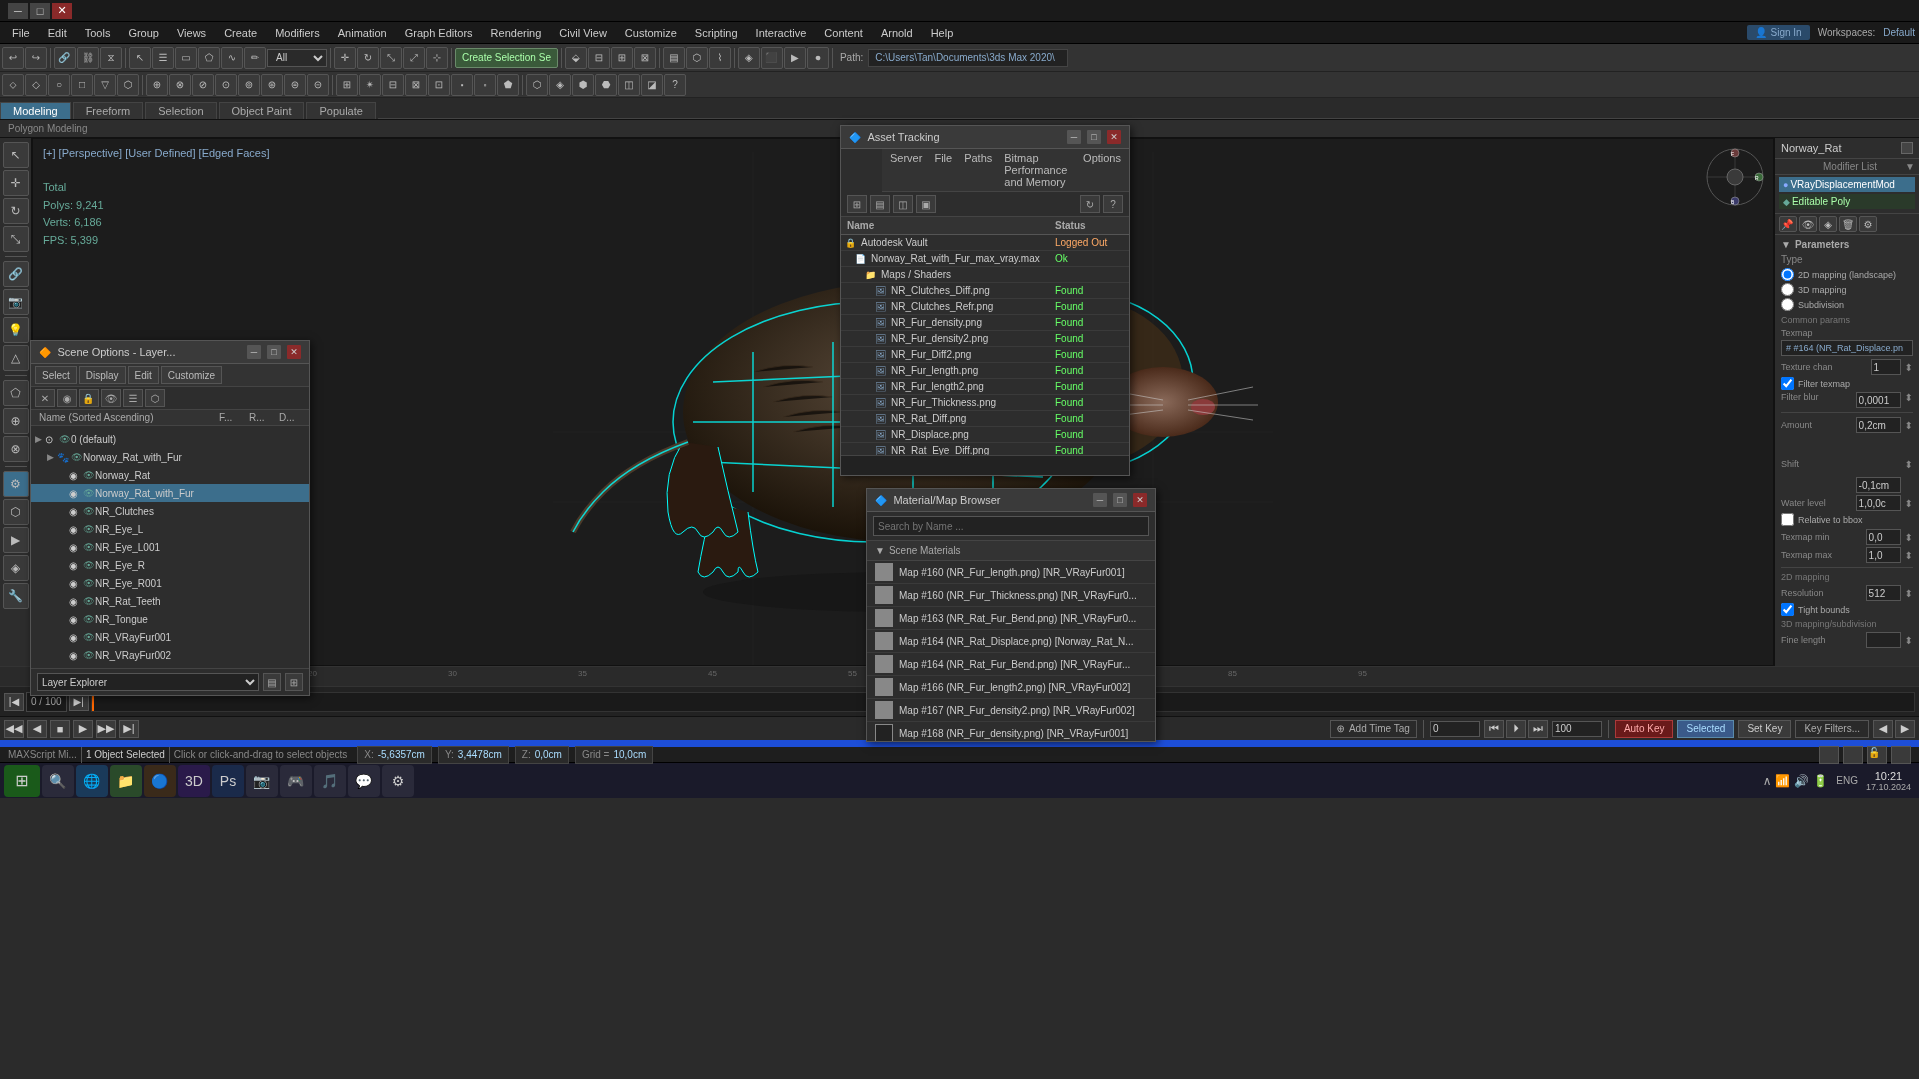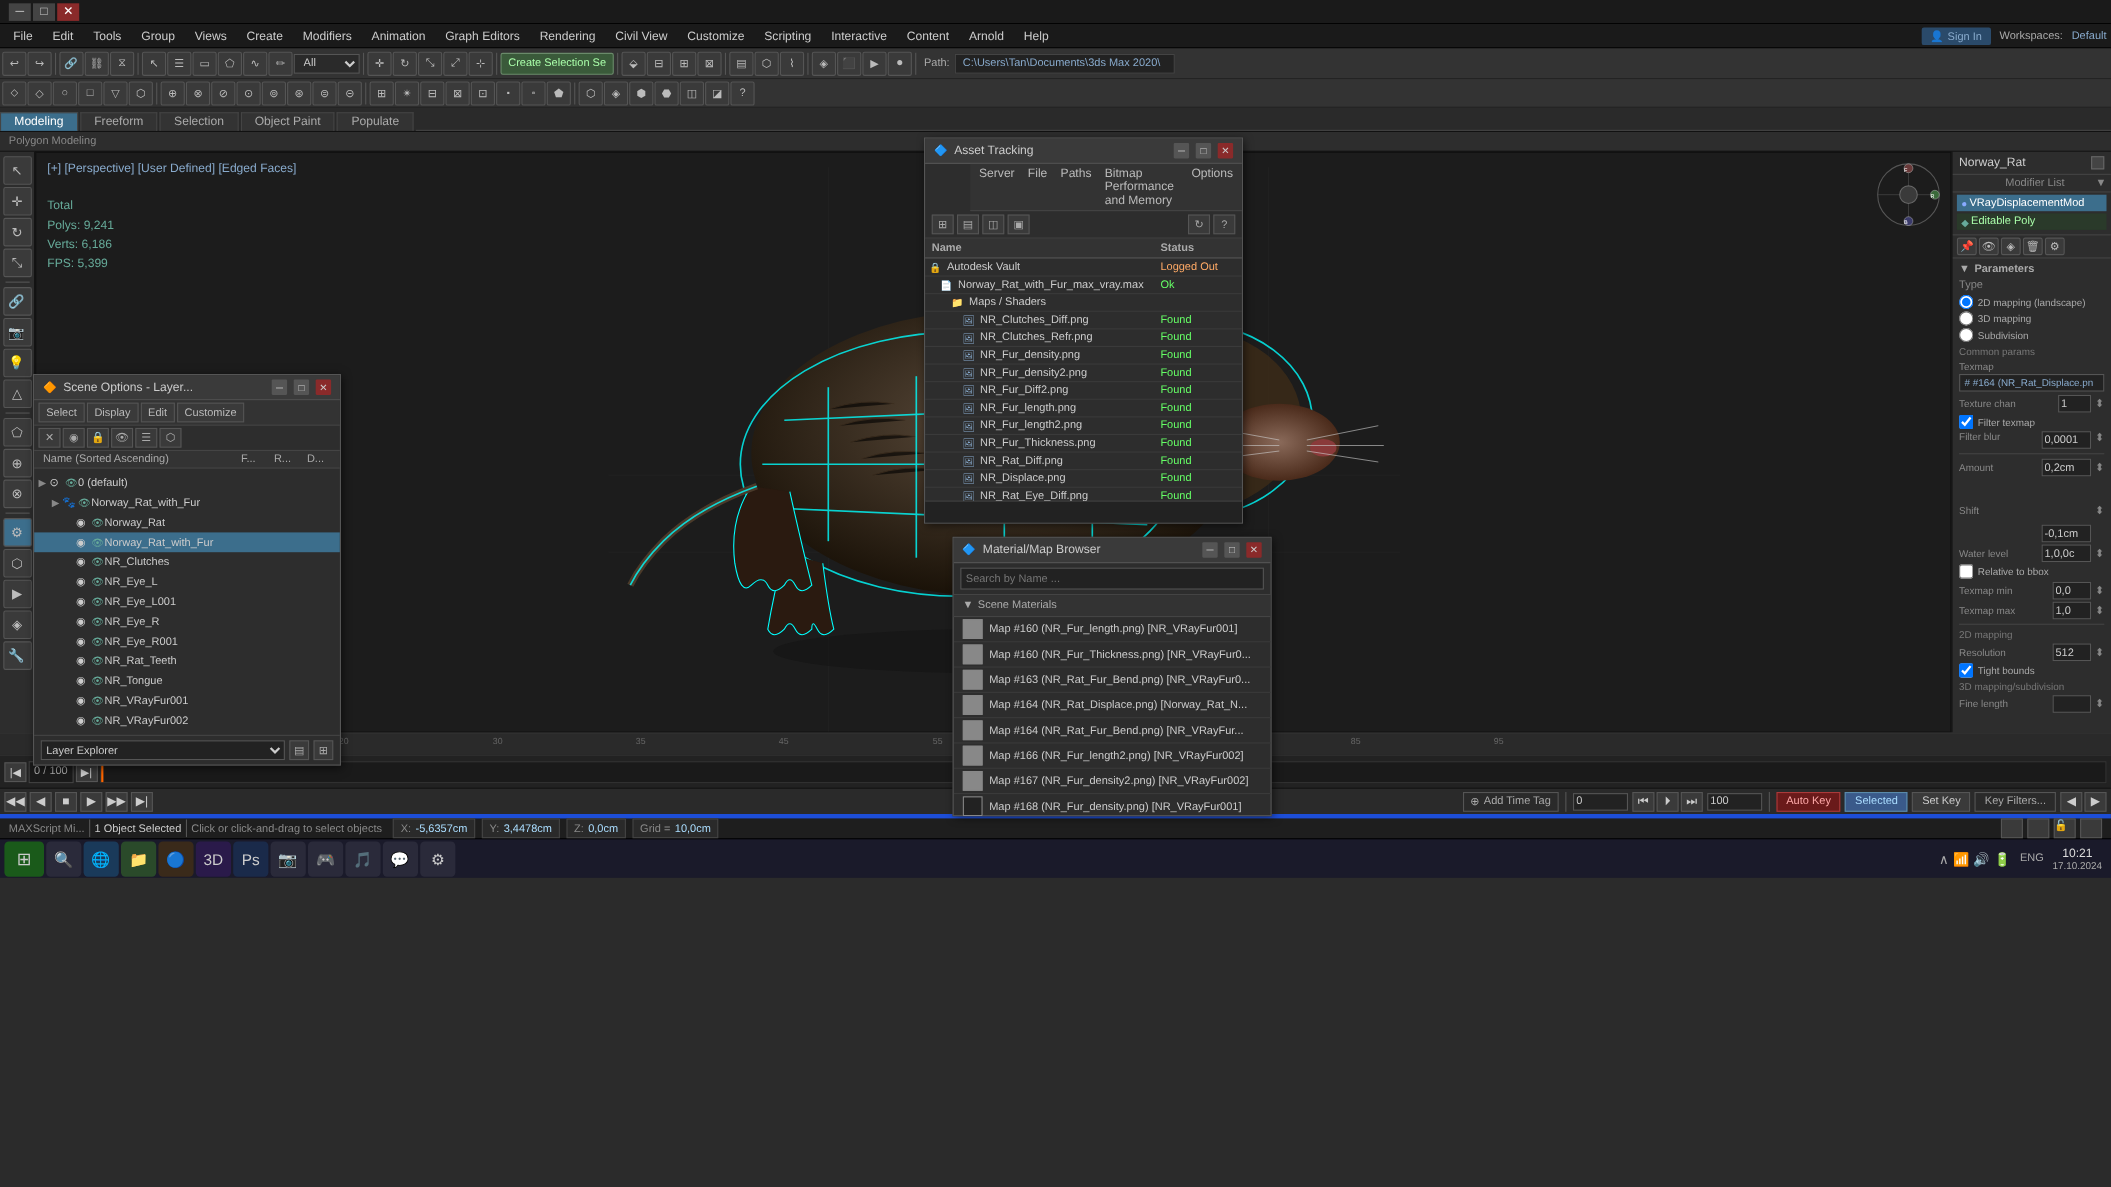--- a/index.html
+++ b/index.html
@@ -92,21 +92,21 @@
     .mat-list { max-height: 180px; overflow-y: auto; }
     .mat-list::-webkit-scrollbar { width: 8px; }
     .mat-list::-webkit-scrollbar-track { background: #2a2a2a; }
     .mat-list::-webkit-scrollbar-thumb { background: #555; }
     .mat-item { display: flex; align-items: center; gap: 6px; padding: 2px 8px; border-bottom: 1px solid #3a3a3a; cursor: pointer; }
     .mat-swatch { width: 18px; height: 18px; background: #666; border: 1px solid #888; flex-shrink: 0; }
     .mat-swatch.dark { background: #333; }
     .mat-name { flex: 1; font-size: 10px; color: #ccc; overflow: hidden; text-overflow: ellipsis; white-space: nowrap; }
 
     
-    #statusbar { height: 22px; background: #1e1e1e; border-top: 4px solid #1d4ed8; display: flex; align-items: center; padding: 0 8px; gap: 10px; font-size: 10px; color: #aaa; }
+    #statusbar { height: 22px; background: #1e1e1e; border-top: 7px solid #1d4ed8; display: flex; align-items: center; padding: 0 8px; gap: 10px; font-size: 10px; color: #aaa; }
     #statusbar .st-coords { display: flex; gap: 6px; }
     #statusbar .coord-box { background: #2a2a2a; border: 1px solid #444; padding: 1px 6px; height: 18px; display: flex; align-items: center; gap: 4px; }
     #statusbar .coord-label { color: #888; font-size: 10px; }
     #statusbar .coord-val { color: #adf; font-size: 10px; }
     .tl-btn { width: 20px; height: 18px; background: #3a3a3a; border: 1px solid #555; color: #ccc; font-size: 10px; cursor: pointer; display: flex; align-items: center; justify-content: center; }
 
     
     #anim-bar { height: 24px; background: #2a2a2a; border-top: 1px solid #111; display: flex; align-items: center; padding: 0 4px; gap: 3px; }
     .anim-btn { width: 20px; height: 18px; background: #3a3a3a; border: 1px solid #555; color: #ccc; font-size: 11px; cursor: pointer; display: flex; align-items: center; justify-content: center; }
     .anim-field { width: 50px; height: 16px; background: #222; border: 1px solid #555; color: #ccc; font-size: 10px; padding: 0 2px; }

